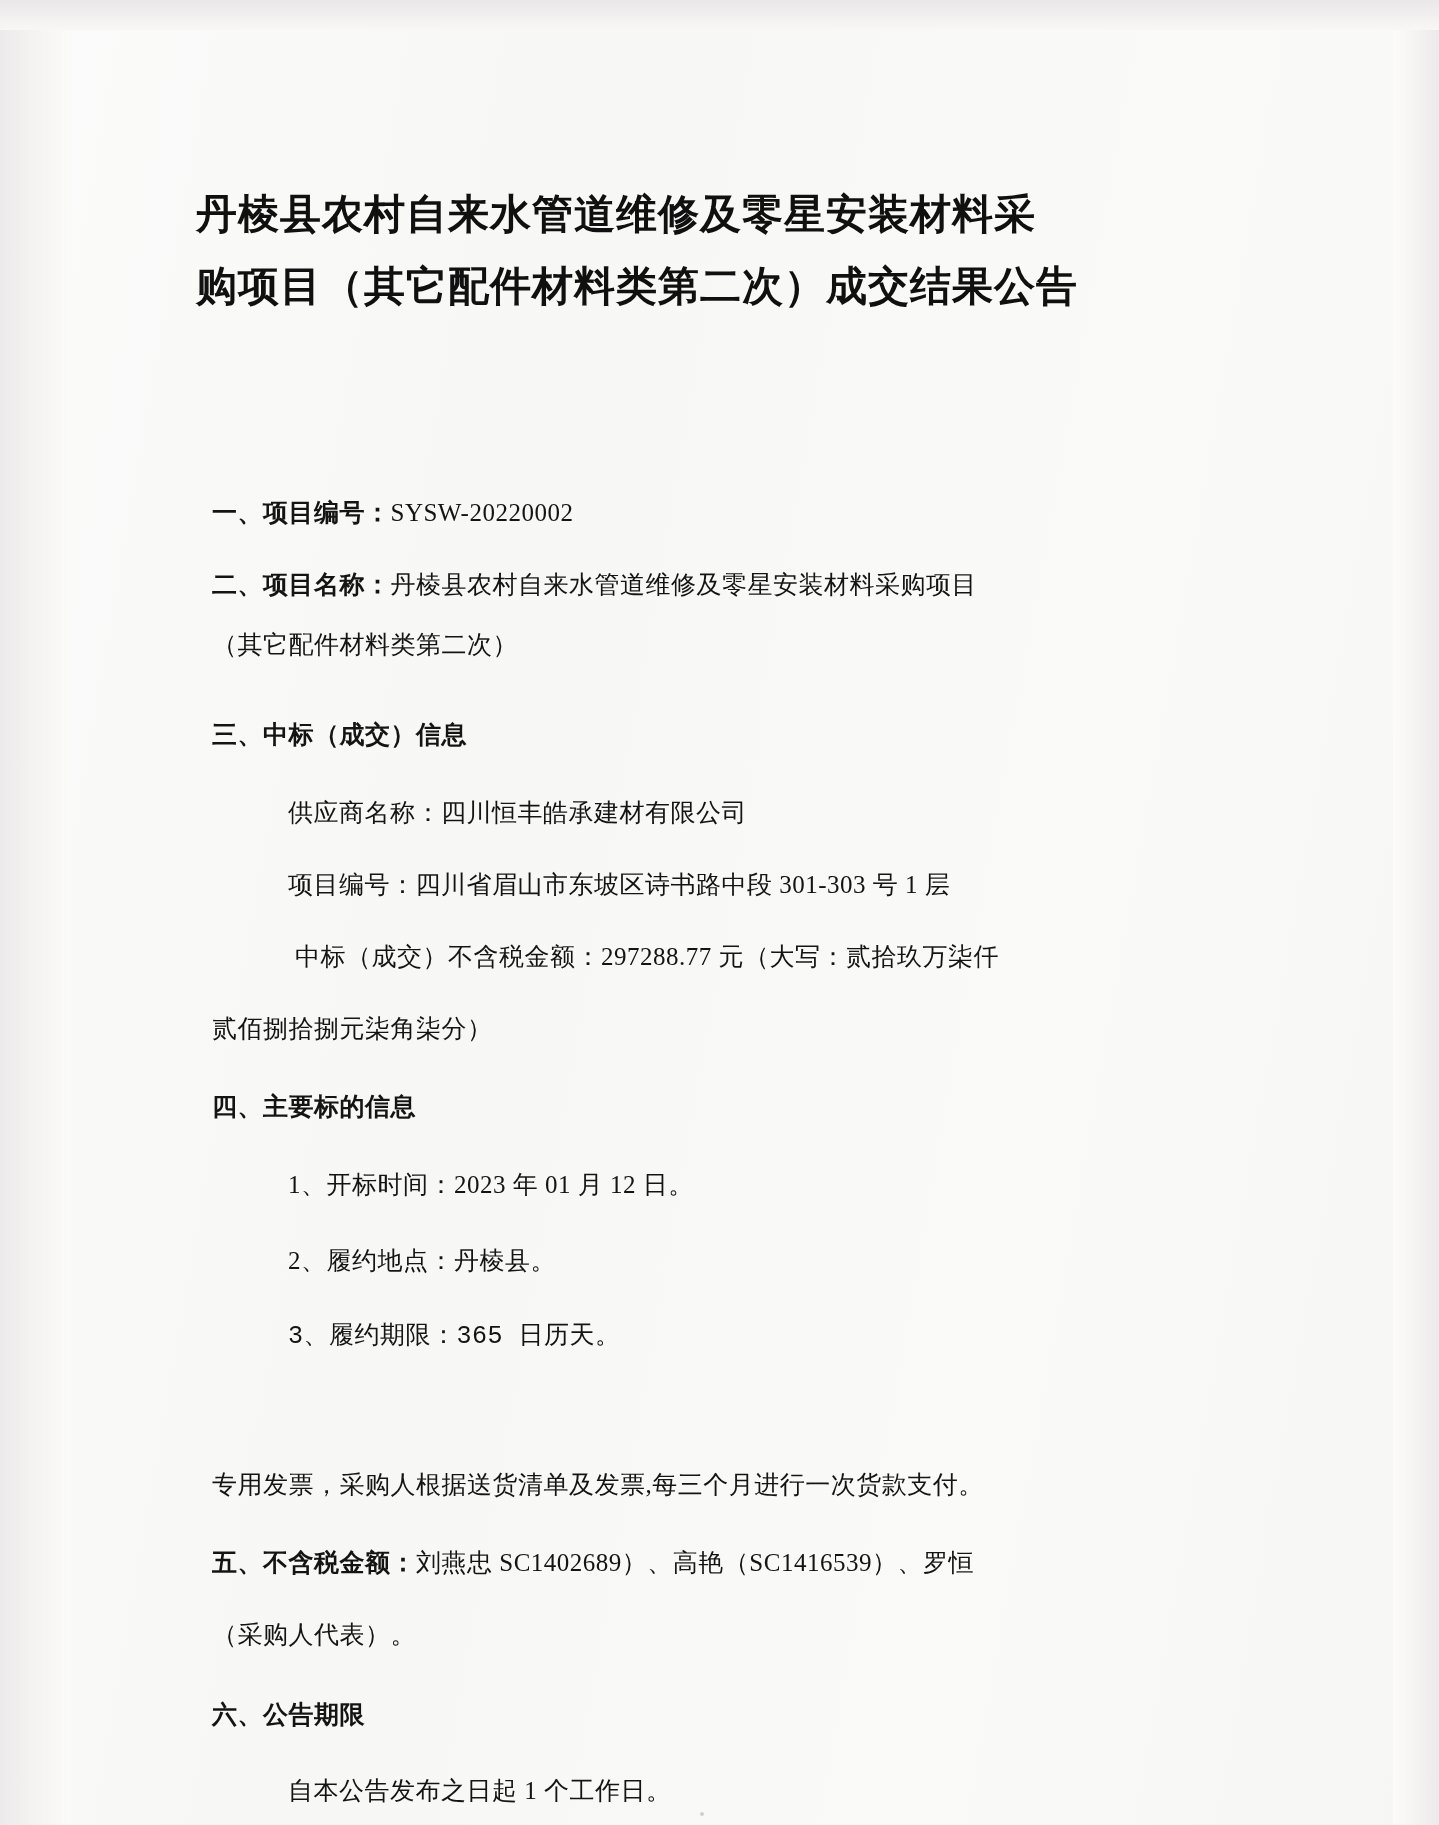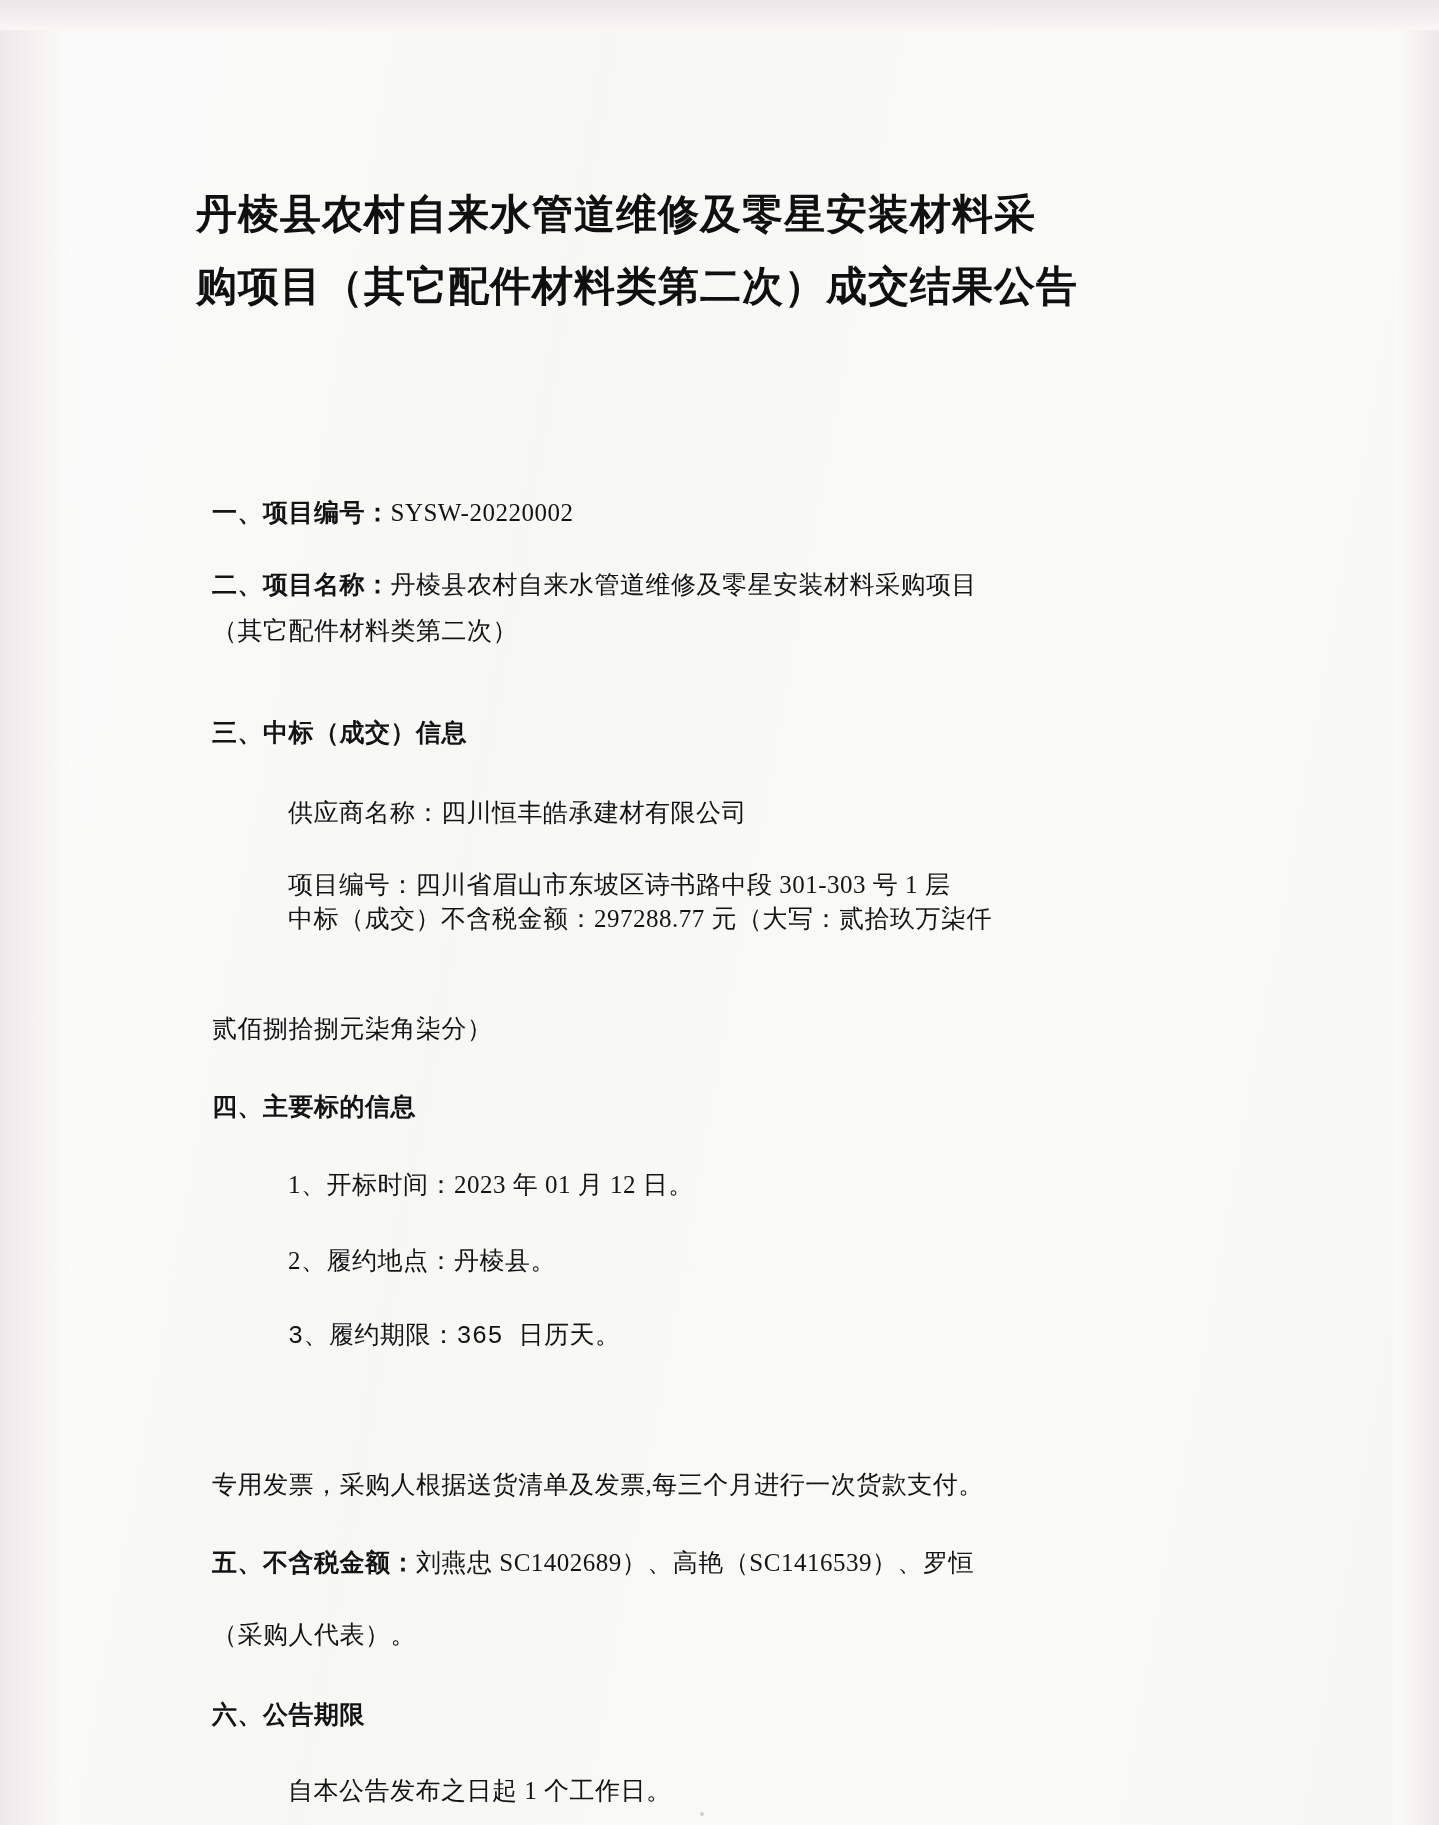--- a/index.html
+++ b/index.html
@@ -123,37 +123,37 @@
     <div>购项目（其它配件材料类第二次）成交结果公告</div>
   </div>
 
   <div class="para lvl1 heading" style="top:490px;">
     <span>一、项目编号：</span><span class="normal">SYSW-20220002</span>
   </div>
 
   <div class="para lvl1 heading" style="top:562px;">
     <span>二、项目名称：</span><span class="normal">丹棱县农村自来水管道维修及零星安装材料采购项目</span>
   </div>
-  <div class="para wrap normal" style="top:608px;">
+  <div class="para wrap normal" style="top:622px;">
     <span>（其它配件材料类第二次）</span>
   </div>
 
-  <div class="para lvl1 heading" style="top:712px;font-family:Liberation Mono, monospace;">
+  <div class="para lvl1 heading" style="top:712px;">
     <span>三、中标（成交）信息</span>
   </div>
 
   <div class="para lvl2 normal" style="top:790px;">
     <span>供应商名称：</span><span>四川恒丰皓承建材有限公司</span>
   </div>
 
   <div class="para lvl2 normal" style="top:862px;">
     <span>项目编号：</span><span>四川省眉山市东坡区诗书路中段 301-303 号 1 层</span>
   </div>
 
-  <div class="para lvl2 normal" style="top:896px;">
+  <div class="para lvl2 normal" style="top:934px;margin-left:7px;">
     <span>中标（成交）不含税金额：297288.77 元（大写：贰拾玖万柒仟</span>
   </div>
   <div class="para wrap normal" style="top:1006px;">
     <span>贰佰捌拾捌元柒角柒分）</span>
   </div>
 
   <div class="para lvl1 heading" style="top:1084px;">
     <span>四、主要标的信息</span>
   </div>
 

